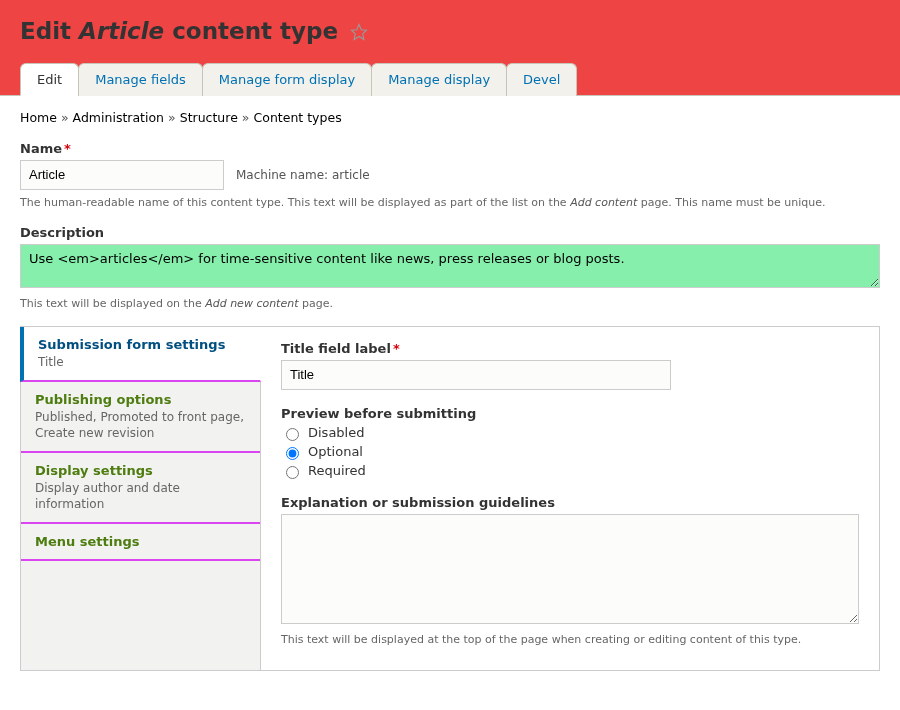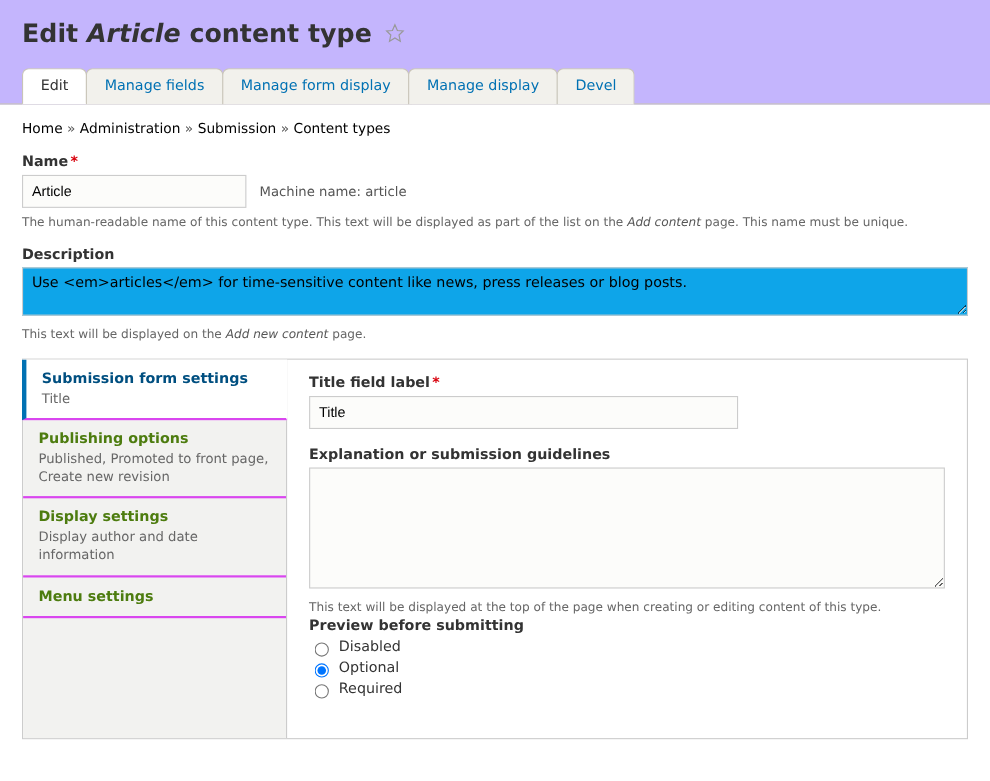--- a/index.html
+++ b/index.html
@@ -4,21 +4,21 @@
 <style>
 * { box-sizing: border-box; }
 body {
   margin: 0;
   font-family: "Lucida Grande", "Lucida Sans Unicode", "DejaVu Sans", Verdana, sans-serif;
   font-size: 13px;
   color: #333;
   background: #fff;
 }
 .header-bar {
-  background: #c4b5fd;
+  background: #ef4444;
   padding: 18px 20px 0 20px;
   border-bottom: 1px solid #c8c4b7;
 }
 .page-title {
   font-size: 23px;
   font-weight: bold;
   color: #333;
   margin: 0 0 16px 0;
 }
 .page-title .em { font-style: italic; }
@@ -64,21 +64,21 @@
   width: 204px;
   height: 30px;
 }
 .machine-name { font-size: 12px; color: #555; }
 .help-text { font-size: 11px; color: #666; margin-top: 6px; }
 .help-text .em-dark { font-style: italic; color: #555; }
 .field-block { margin-bottom: 16px; }
 textarea.desc {
   width: 100%;
   border: 1px solid #ccc;
-  background: #0ea5e9;
+  background: #86efac;
   padding: 6px 8px;
   font-size: 13px;
   font-family: inherit;
   height: 44px;
   resize: vertical;
 }
 .vertical-tabs {
   display: flex;
   border: 1px solid #ccc;
   margin-top: 8px;
@@ -144,21 +144,21 @@
   <div class="tabs" id="tabs">
       <div class="tab active">Edit</div>
       <div class="tab">Manage fields</div>
       <div class="tab">Manage form display</div>
       <div class="tab">Manage display</div>
       <div class="tab">Devel</div>
     </div>
 </div>
 
 <div class="content">
-  <div class="breadcrumb" id="breadcrumb"><a>Home</a><span class="sep">»</span><a>Administration</a><span class="sep">»</span><a>Submission</a><span class="sep">»</span><a>Content types</a></div>
+  <div class="breadcrumb" id="breadcrumb"><a>Home</a><span class="sep">»</span><a>Administration</a><span class="sep">»</span><a>Structure</a><span class="sep">»</span><a>Content types</a></div>
 
   <div class="field-block">
     <div class="form-label">
       <span>Name</span><span class="required-mark">*</span>
     </div>
     <div class="name-row">
       <input type="text" class="small-input" value="Article" style="">
       <span class="machine-name">
         <span>Machine name:</span> <span>article</span>
       </span>
@@ -193,41 +193,41 @@
         <div class="vt-item">
           <div class="vt-title">Menu settings</div>
         </div>
       </div>
     <div class="vt-content">
       <div class="field-block">
         <div class="sub-label">
           <span>Title field label</span><span class="required-mark">*</span>
         </div>
         <input type="text" class="title-input" value="Title" style="">
-      </div>
-
-      <div class="field-block" style="margin-bottom:4px;">
-        <div class="sub-label">Explanation or submission guidelines</div>
-        <textarea class="guidelines" style=""></textarea>
-        <div class="help-text">This text will be displayed at the top of the page when creating or editing content of this type.</div>
       </div>
 
       <div class="field-block">
         <div class="sub-label">Preview before submitting</div>
         <div class="radio-group" id="radio-group">
             <label class="radio-row">
               <input type="radio" name="preview" style="">
               <span>Disabled</span>
             </label>
             <label class="radio-row">
               <input type="radio" name="preview" checked="" style="">
               <span>Optional</span>
             </label>
             <label class="radio-row">
               <input type="radio" name="preview" style="">
               <span>Required</span>
             </label>
           </div>
       </div>
+
+      <div class="field-block" style="margin-bottom:4px;">
+        <div class="sub-label">Explanation or submission guidelines</div>
+        <textarea class="guidelines" style=""></textarea>
+        <div class="help-text">This text will be displayed at the top of the page when creating or editing content of this type.</div>
+      </div>
     </div>
   </div>
 
 </div>
 
 </body></html>

